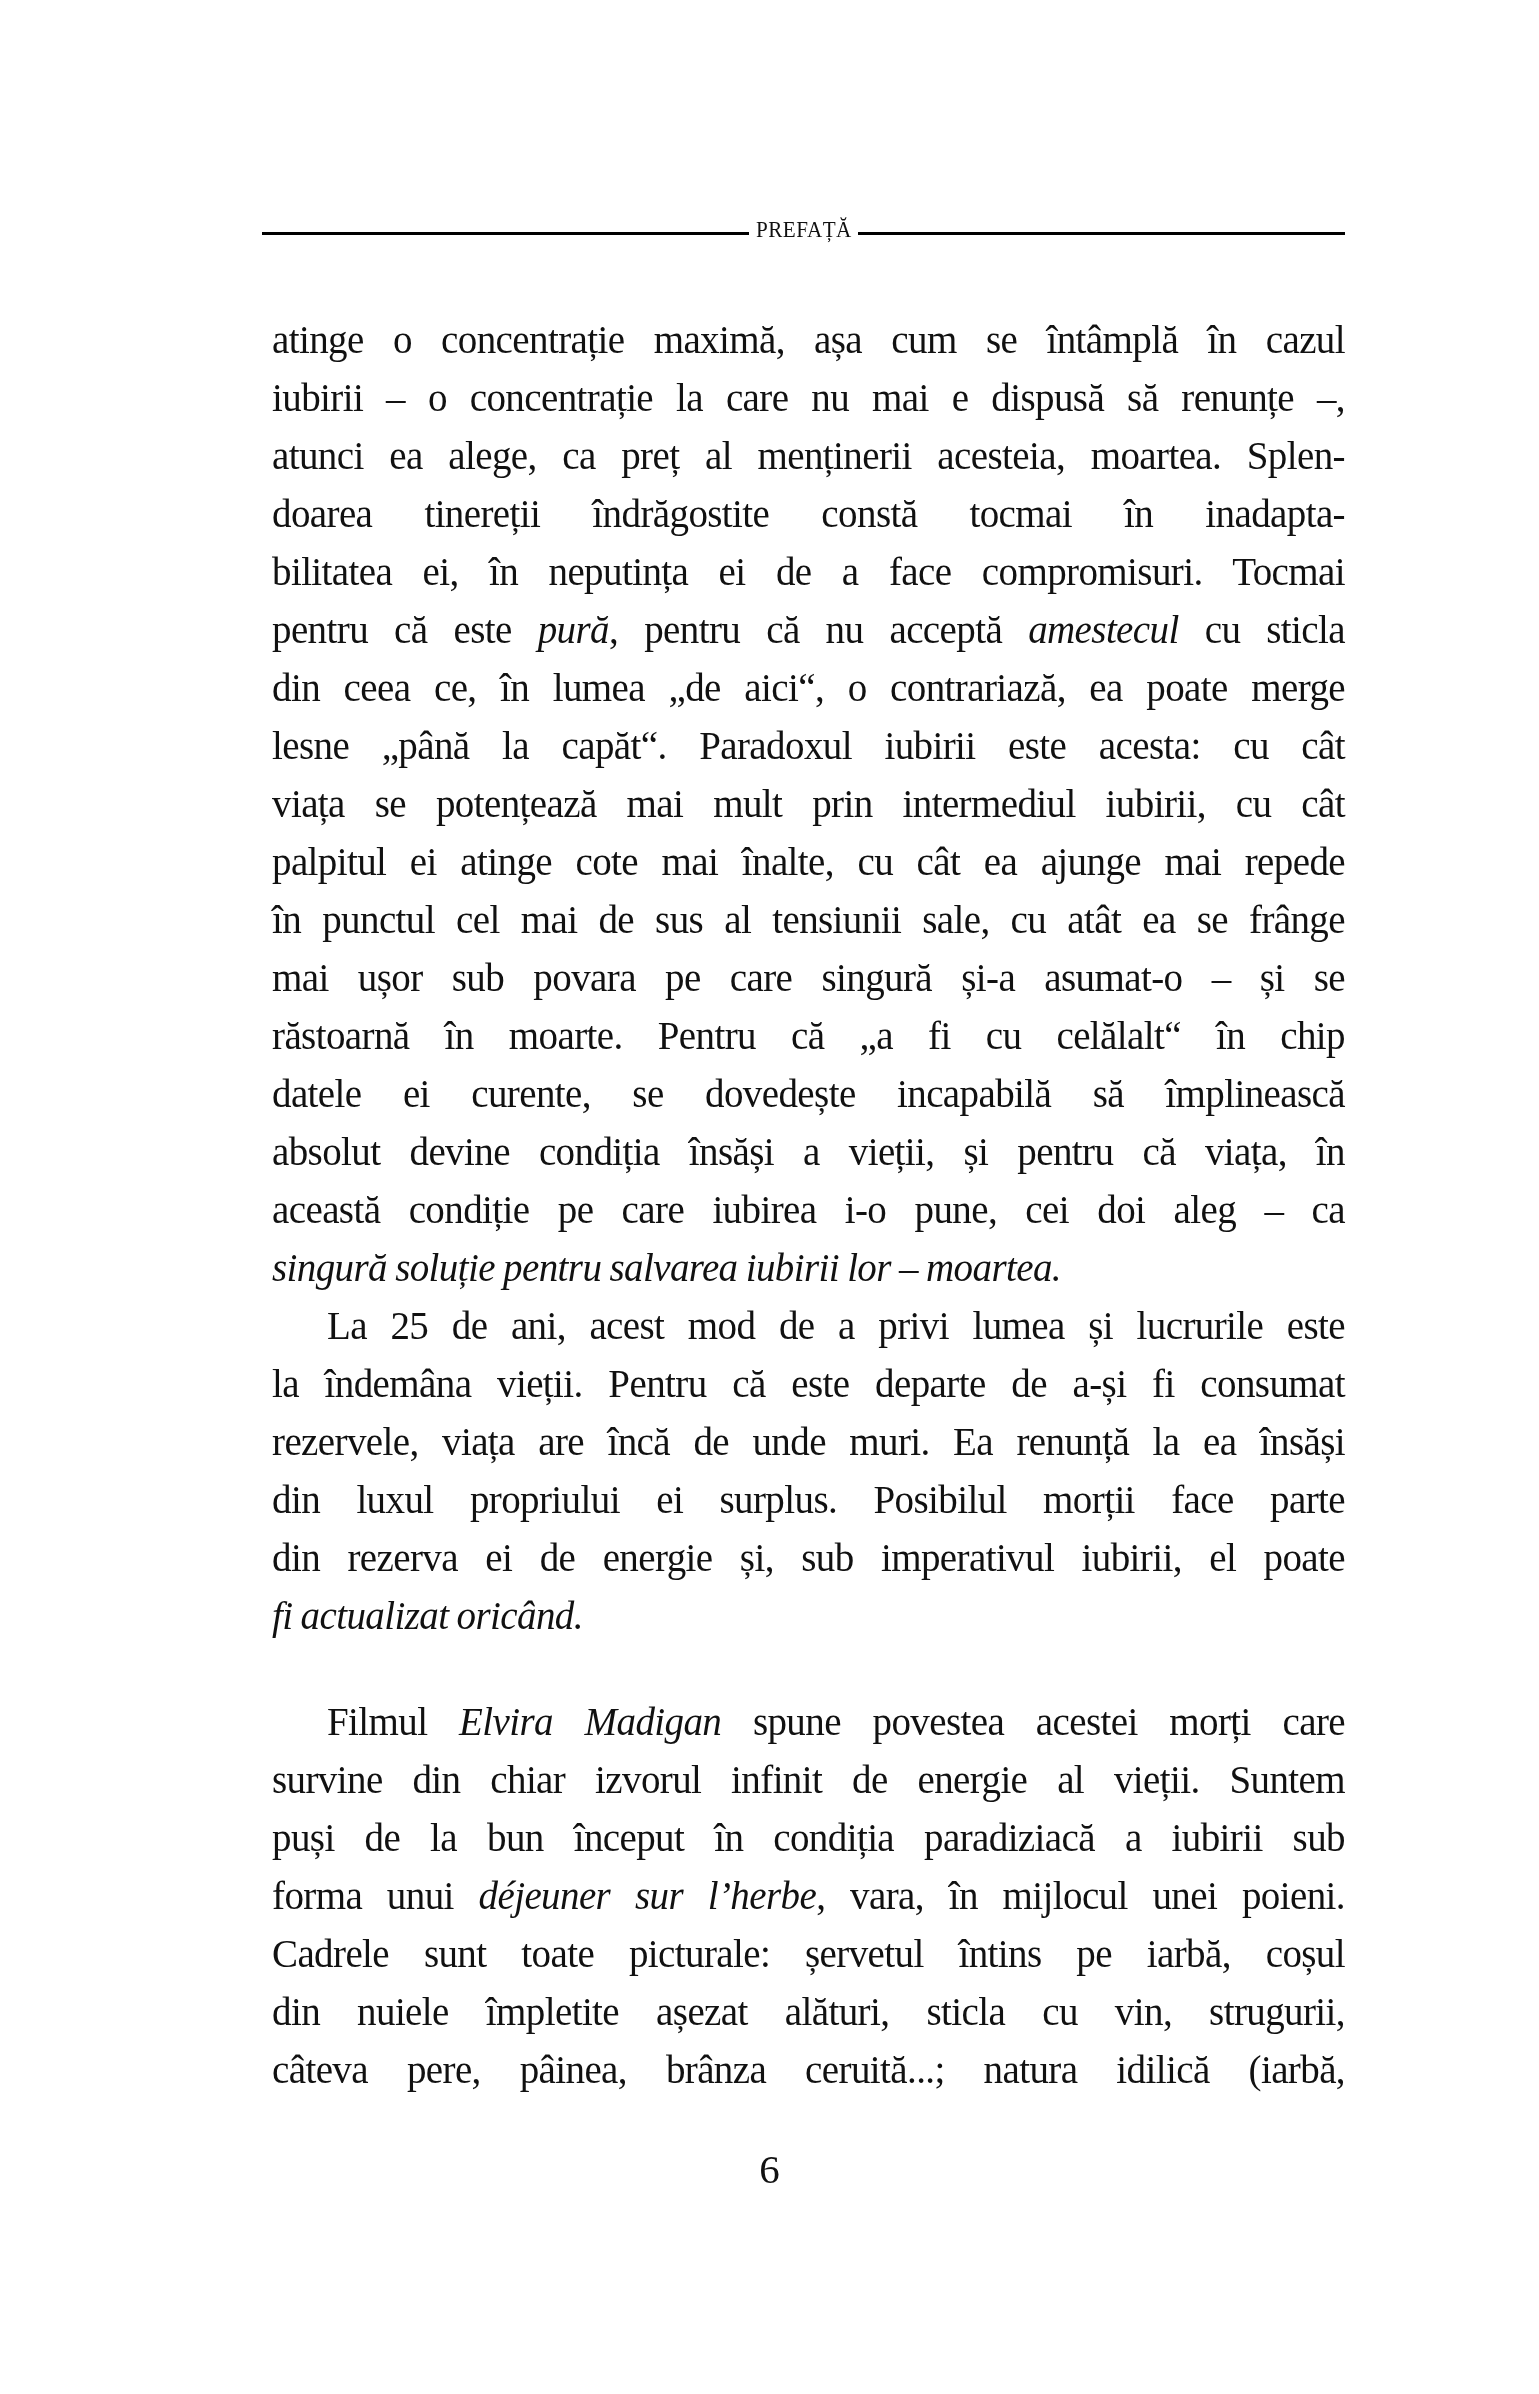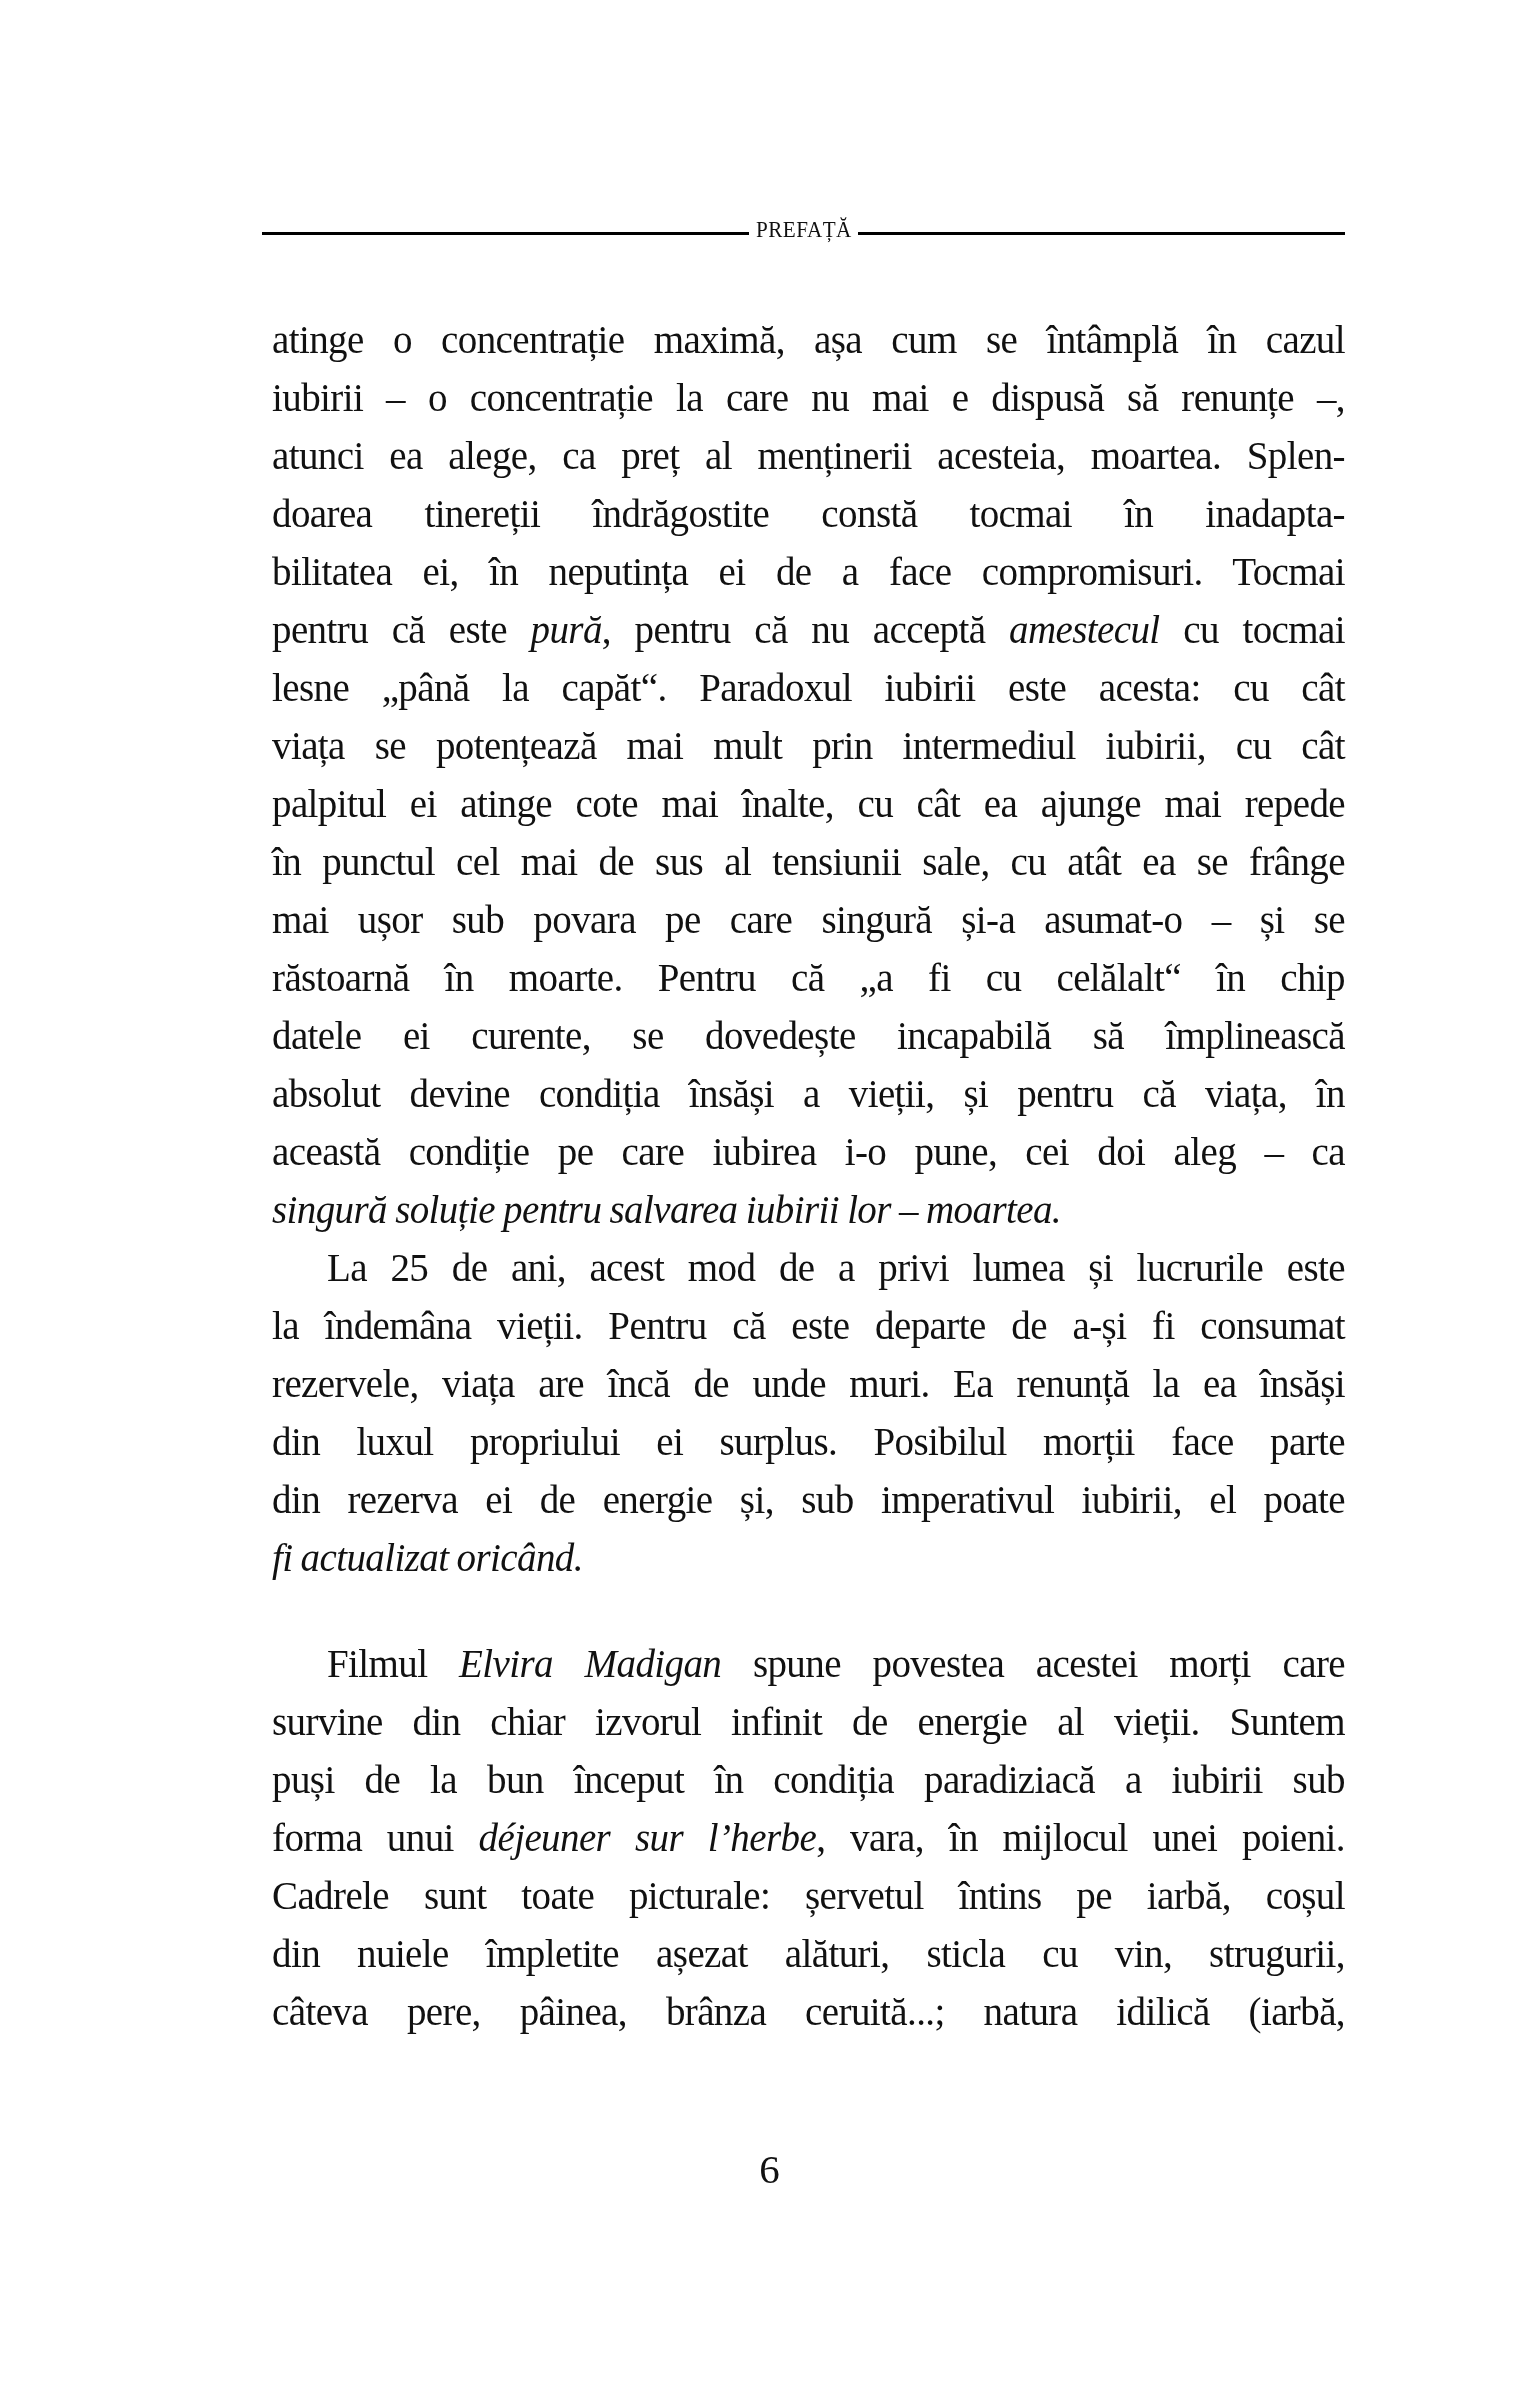--- a/index.html
+++ b/index.html
@@ -48,21 +48,22 @@
 </div>
 
 <div class="text-block">
 
   <div class="paragraph">
     <span class="line cond">atinge o concentrație maximă, așa cum se întâmplă în cazul</span>
     <span class="line cond">iubirii – o concentrație la care nu mai e dispusă să renunțe –,</span>
     <span class="line cond">atunci ea alege, ca preț al menținerii acesteia, moartea. Splen-</span>
     <span class="line cond">doarea tinereții îndrăgostite constă tocmai în inadapta-</span>
     <span class="line cond">bilitatea ei, în neputința ei de a face compromisuri. Tocmai</span>
-    <span class="line cond"><span>pentru că este </span><i>pură</i><span>, pentru că nu acceptă </span><i>amestecul</i><span> cu tocmai</span></span>
+    <span class="line cond"><span>pentru că este </span><i>pură</i><span>, pentru că nu acceptă </span><i>amestecul</i><span> cu sticla</span></span>
+    <span class="line cond">din ceea ce, în lumea „de aici“, o contrariază, ea poate merge</span>
     <span class="line cond">lesne „până la capăt“. Paradoxul iubirii este acesta: cu cât</span>
     <span class="line cond">viața se potențează mai mult prin intermediul iubirii, cu cât</span>
     <span class="line cond">palpitul ei atinge cote mai înalte, cu cât ea ajunge mai repede</span>
     <span class="line cond">în punctul cel mai de sus al tensiunii sale, cu atât ea se frânge</span>
     <span class="line cond">mai ușor sub povara pe care singură și-a asumat-o – și se</span>
     <span class="line cond">răstoarnă în moarte. Pentru că „a fi cu celălalt“ în chip</span>
     <span class="line cond">datele ei curente, se dovedește incapabilă să împlinească</span>
     <span class="line cond">absolut devine condiția însăși a vieții, și pentru că viața, în</span>
     <span class="line cond">această condiție pe care iubirea i-o pune, cei doi aleg – ca</span>
     <span class="line cond last">singură soluție pentru salvarea iubirii lor – moartea.</span>

